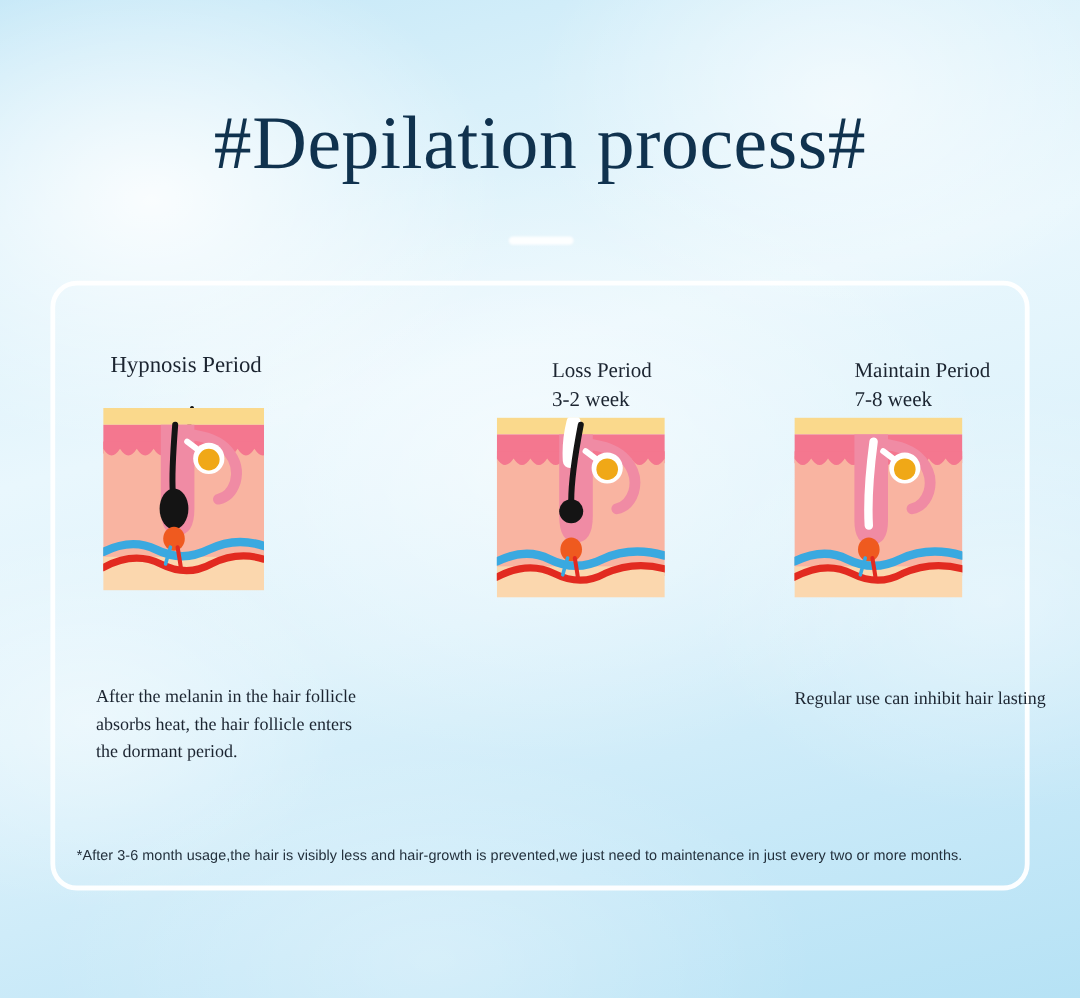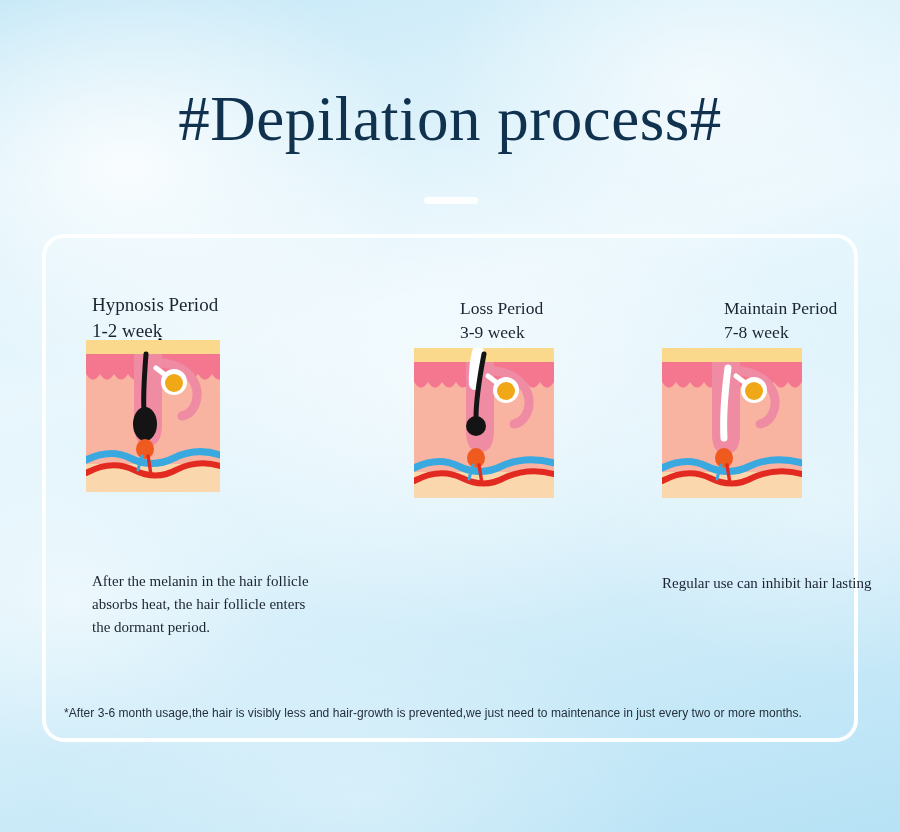--- a/index.html
+++ b/index.html
@@ -89,33 +89,33 @@
 
   .step-head {
     position: absolute;
     color: #1b2430;
     font-family: "Liberation Serif", serif;
     line-height: 1.38;
     white-space: nowrap;
   }
   .step-1 .step-head { left: 50px;  top: 58px;  font-size: 19px; }
   .step-2 .step-head { left: 110px; top: 62px;  font-size: 17.5px; margin-left: 18px; }
-  .step-3 .step-head { left: 92px;  top: 62px;  font-size: 17.5px; margin-left: 12px; }
+  .step-3 .step-head { left: 92px;  top: 62px;  font-size: 17.5px; }
 
   .step-head .line2 { display: block; }
 
   .step-caption {
     position: absolute;
     color: #1b2430;
     font-family: "Liberation Serif", serif;
     font-size: 15px;
     line-height: 1.52;
     white-space: pre-line;
   }
-  .step-1 .step-caption { left: 38px;  top: 336px; width: 250px; margin-left: 12px; }
+  .step-1 .step-caption { left: 38px;  top: 336px; width: 250px; }
   .step-2 .step-caption { left: 82px;  top: 336px; width: 230px; }
   .step-3 .step-caption { left: 42px;  top: 338px; width: 235px; }
 
   
   .skin-wrap {
     position: absolute;
   }
   .step-1 .skin-wrap { left: 44px;  top: 98px; width: 134px; height: 160px; }
   .step-2 .skin-wrap { left: 82px;  top: 108px; width: 140px; height: 156px; }
   .step-3 .skin-wrap { left: 42px;  top: 108px; width: 140px; height: 156px; }
@@ -145,21 +145,20 @@
   </div>
   <div id="title-divider"></div>
 
   <div id="content-frame"></div>
 
   <div id="steps">
 
     <div class="step step-1">
       <div class="step-head">
         <span>Hypnosis Period</span>
-        <span class="line2">1-2 week</span>
       </div>
 
       <div class="skin-wrap">
         <svg class="skin-svg" viewBox="0 0 134 160" width="134" height="160">
           <defs>
             <clipPath id="clip1">
                 <rect x="0" y="8" width="134" height="152"></rect>
               </clipPath>
           </defs>
 
@@ -195,21 +194,21 @@
       </div>
 
       <div class="step-caption">After the melanin in the hair follicle
 absorbs heat, the hair follicle enters
 the dormant period.</div>
     </div>
 
     <div class="step step-2">
       <div class="step-head">
         <span>Loss Period</span>
-        <span class="line2">3-9 week</span>
+        <span class="line2">3-2 week</span>
       </div>
 
       <div class="skin-wrap">
         <svg class="skin-svg" viewBox="0 0 140 156" width="140" height="156">
           <defs>
             <clipPath id="clip2">
                 <rect x="0" y="6" width="140" height="150"></rect>
               </clipPath>
           </defs>
           <g clip-path="url(#clip2)">

